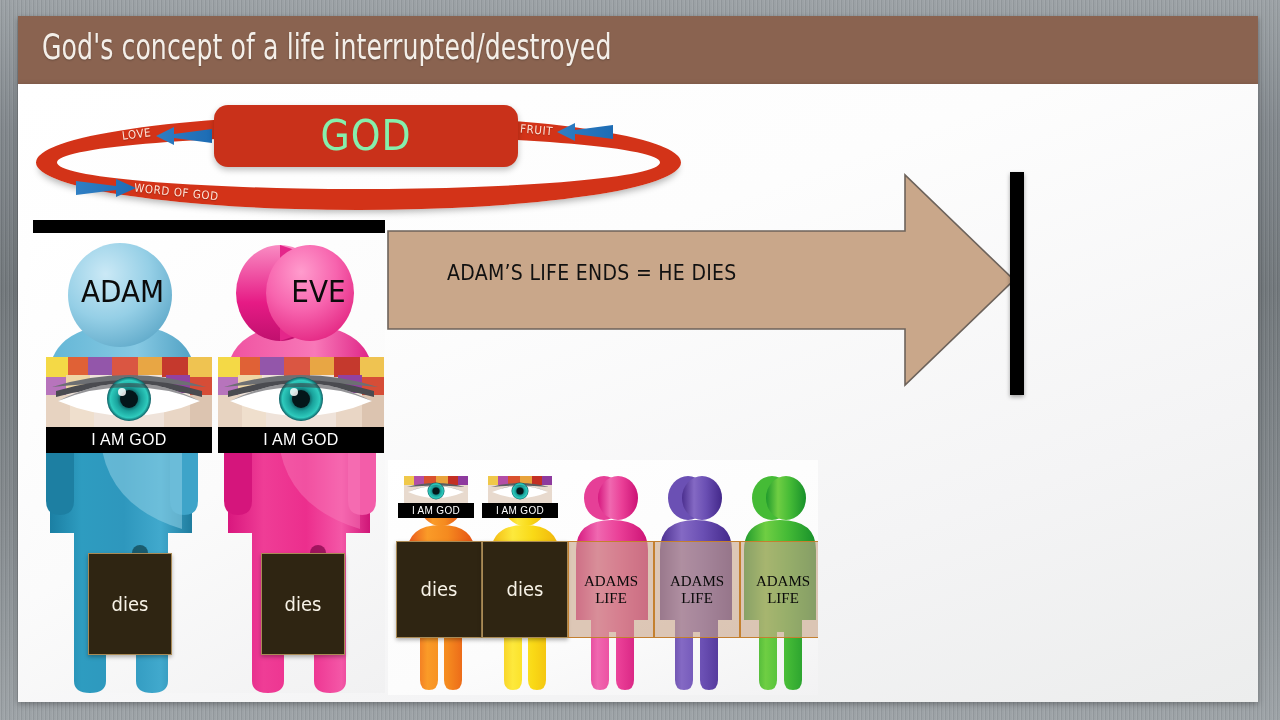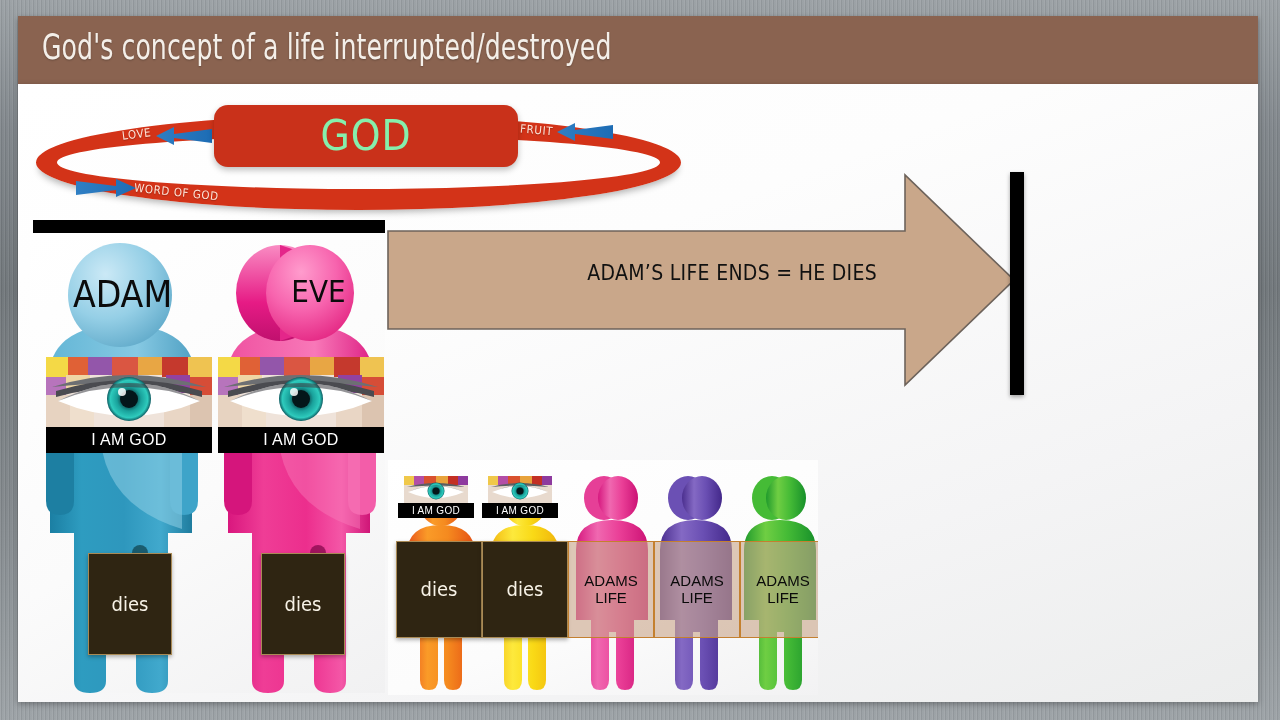--- a/index.html
+++ b/index.html
@@ -103,40 +103,40 @@
     color:#f7f2e6;text-align:center;
     font-family:"DejaVu Sans Condensed","Liberation Sans",sans-serif;
     font-stretch:condensed;
     box-shadow:0 2px 4px rgba(0,0,0,.30);
   }
   
   #life-arrow{
     position:absolute;left:369px;top:89px;width:628px;height:215px;
   }
   #life-arrow-text{
-    position:absolute;left:60px;top:88px;width:430px;text-align:right;
+    position:absolute;left:60px;top:88px;width:430px;text-align:left;
     font-family:"DejaVu Sans Condensed","Liberation Sans",sans-serif;
     font-stretch:condensed;font-size:21px;color:#111;letter-spacing:.3px;
     white-space:nowrap;
   }
   #end-bar{
     position:absolute;left:992px;top:88px;width:14px;height:223px;
     background:#000;box-shadow:0 2px 4px rgba(0,0,0,.35);
   }
   
   #group-panel{
     position:absolute;left:370px;top:376px;width:430px;height:235px;
     background:linear-gradient(160deg,#ffffff 0%,#fcfcfc 60%,#f2f2f3 100%);
     overflow:hidden;
   }
   .adamslife-box{
     position:absolute;background:rgba(201,167,138,.62);
     border:1px solid #c4802f;
     text-align:center;color:#0a0a0a;
-    font-family:Liberation Sans, sans-serif;
+    font-family:Liberation Serif, serif;
     font-stretch:condensed;line-height:1.12;
     display:flex;align-items:center;justify-content:center;
   }
 </style>
 </head>
 <body>
 
 <div id="slide-frame">
   <div id="frame-noise"></div>
 </div>
@@ -207,21 +207,21 @@
 
         <path d="M10 170 L10 300 L34 300 L34 448 Q34 460 50 460 Q66 460 66 448 L66 322 L96 322 L96 448
                  Q96 460 112 460 Q128 460 128 448 L128 300 L152 300 L152 170 Z" fill="url(#adamBody)"></path>
 
         <path d="M6 172 L6 268 Q6 282 20 282 Q34 282 34 268 L34 172 Z" fill="#1d7fa2"></path>
         <path d="M130 172 L130 268 Q130 282 144 282 Q158 282 158 268 L158 172 Z" fill="#3ea4c9"></path>
 
         <path d="M60 185 Q56 270 142 296 L142 185 Z" fill="#8fd0e6" opacity=".55"></path>
         <circle cx="100" cy="320" r="8" fill="#15505f" opacity=".85"></circle>
       </svg>
-      <div class="head-label" style="left:0;top:40px;font-size:37px;">ADAM</div>
+      <div class="head-label" style="left:0;top:40px;font-size:31px;">ADAM</div>
     </div>
 
     <div class="person" style="left:188px;top:0;width:165px;height:460px;">
       <svg width="165" height="460" viewBox="0 0 165 460">
         <defs>
           <linearGradient id="eveBody" x1="0" y1="0" x2="1" y2="0">
             <stop offset="0%" stop-color="#d9177e"></stop>
             <stop offset="25%" stop-color="#ef3d96"></stop>
             <stop offset="55%" stop-color="#ec2e8d"></stop>
             <stop offset="80%" stop-color="#f457a7"></stop>

